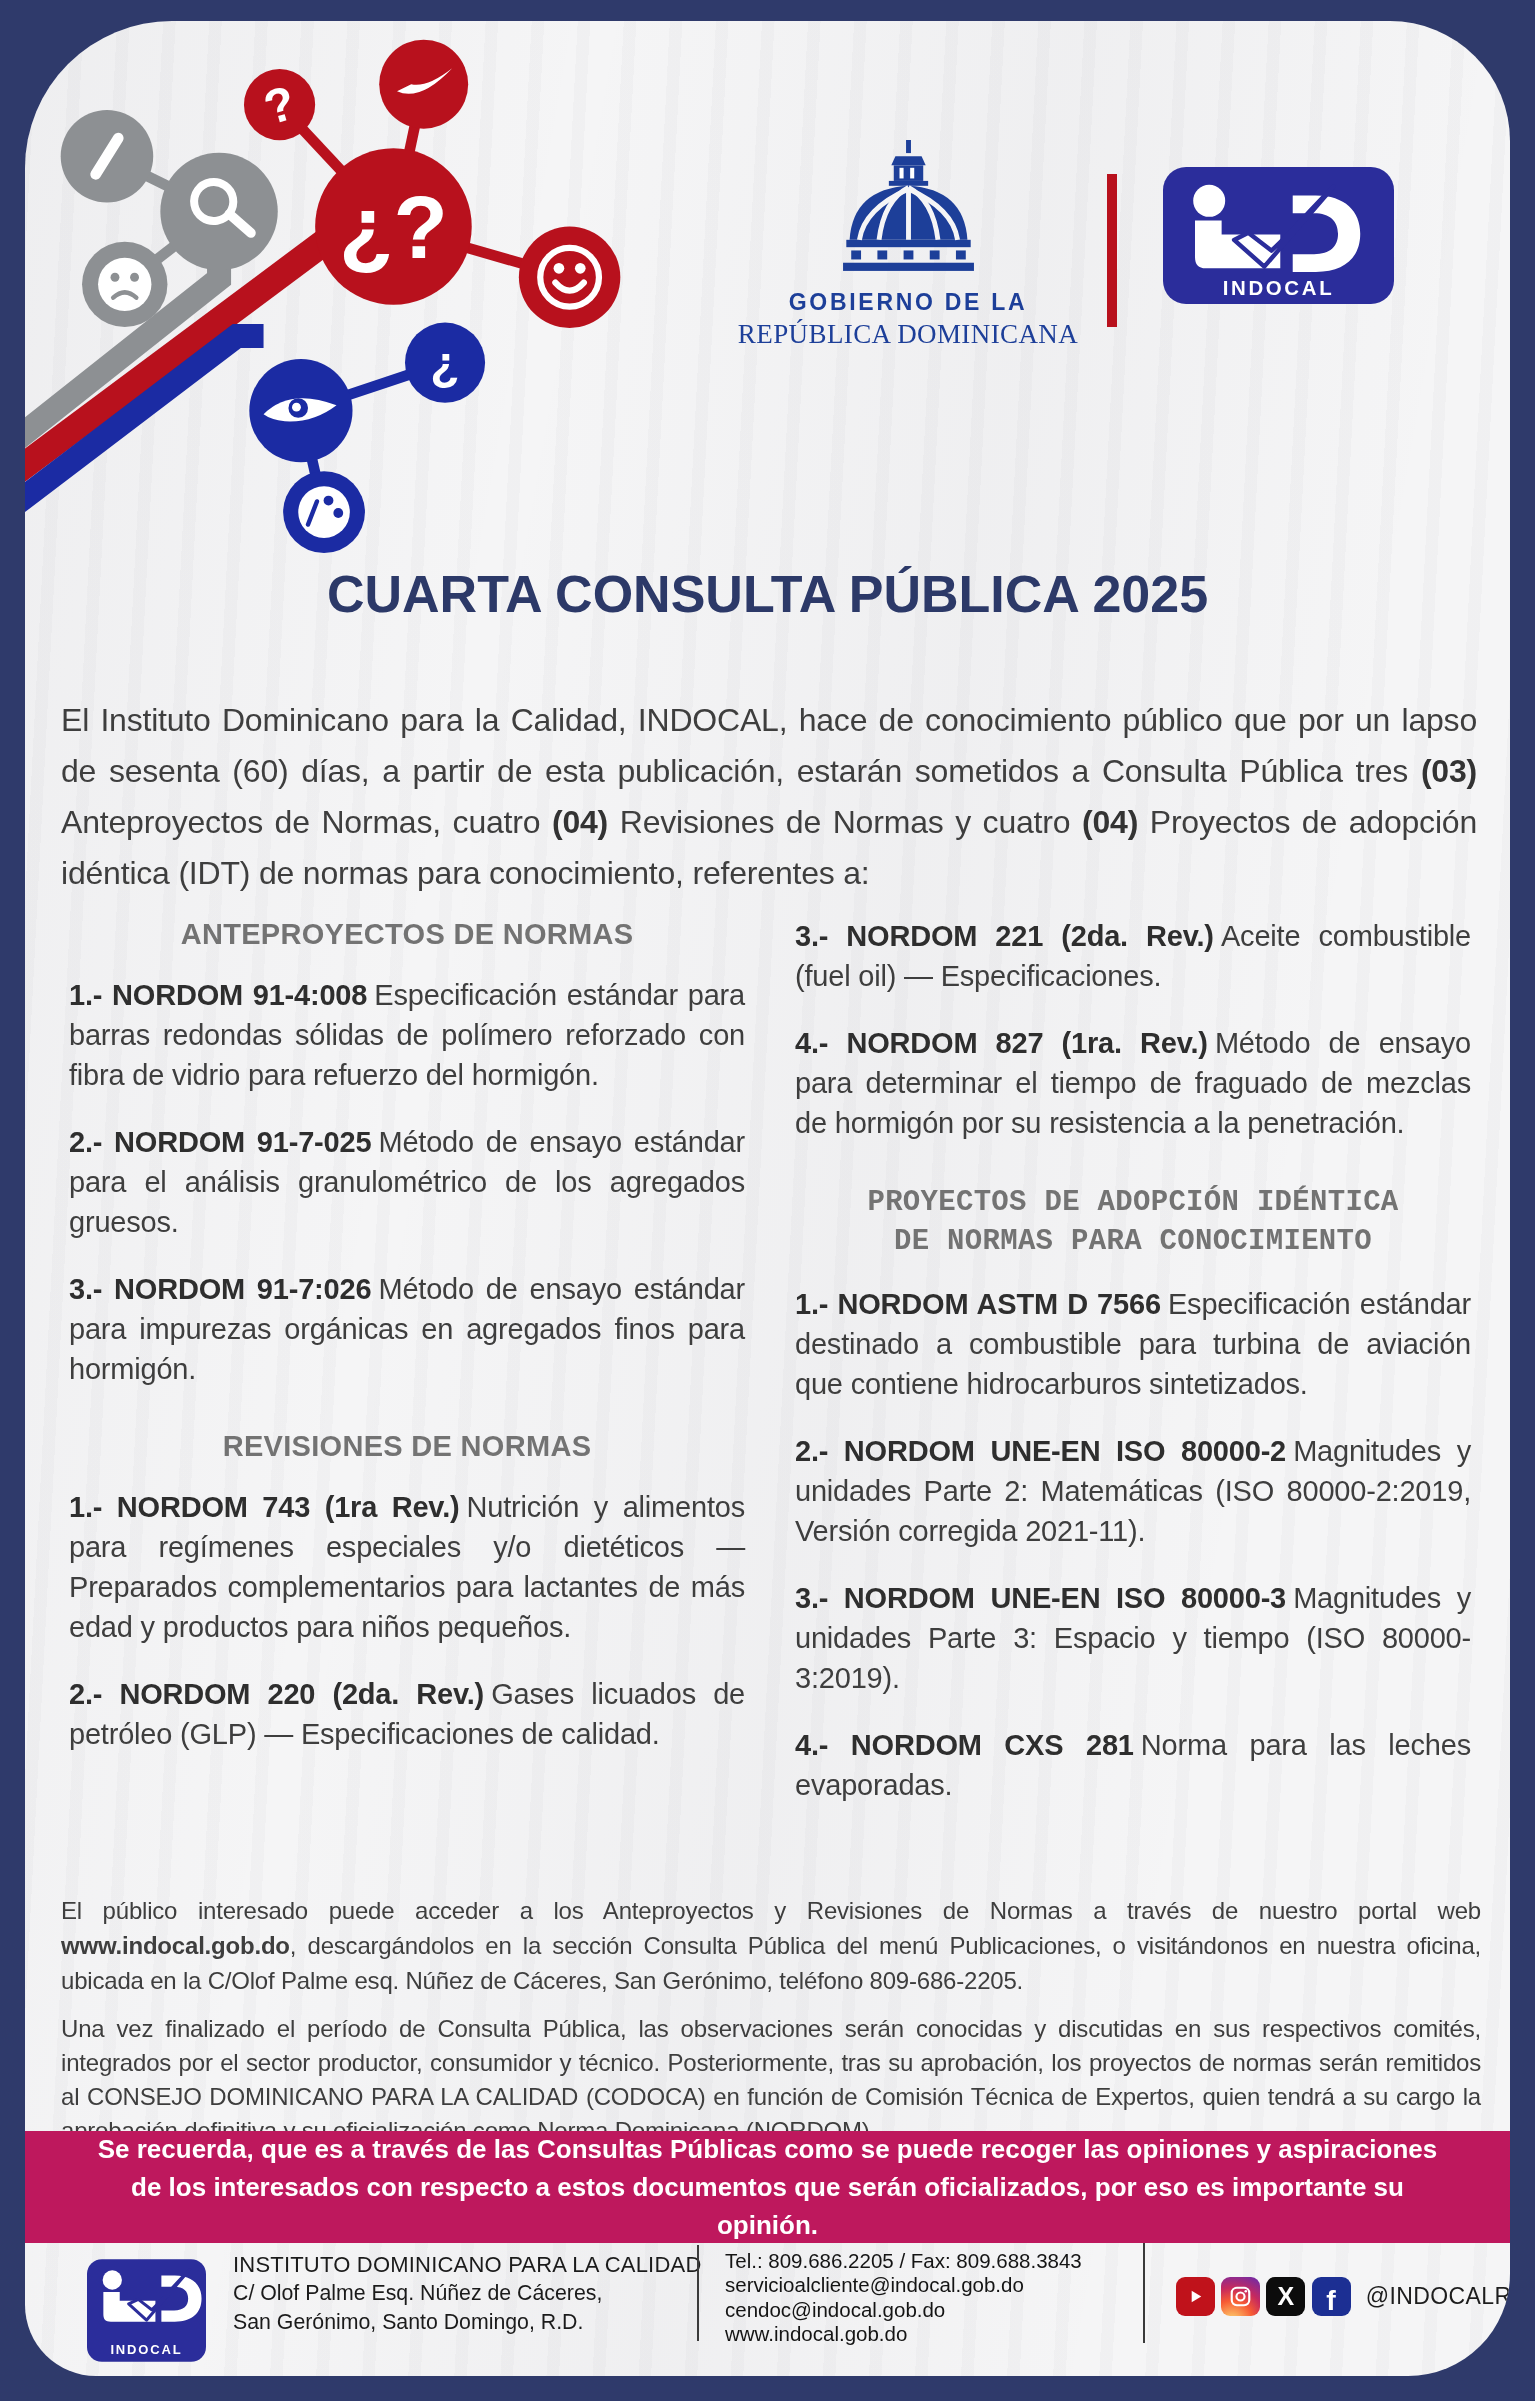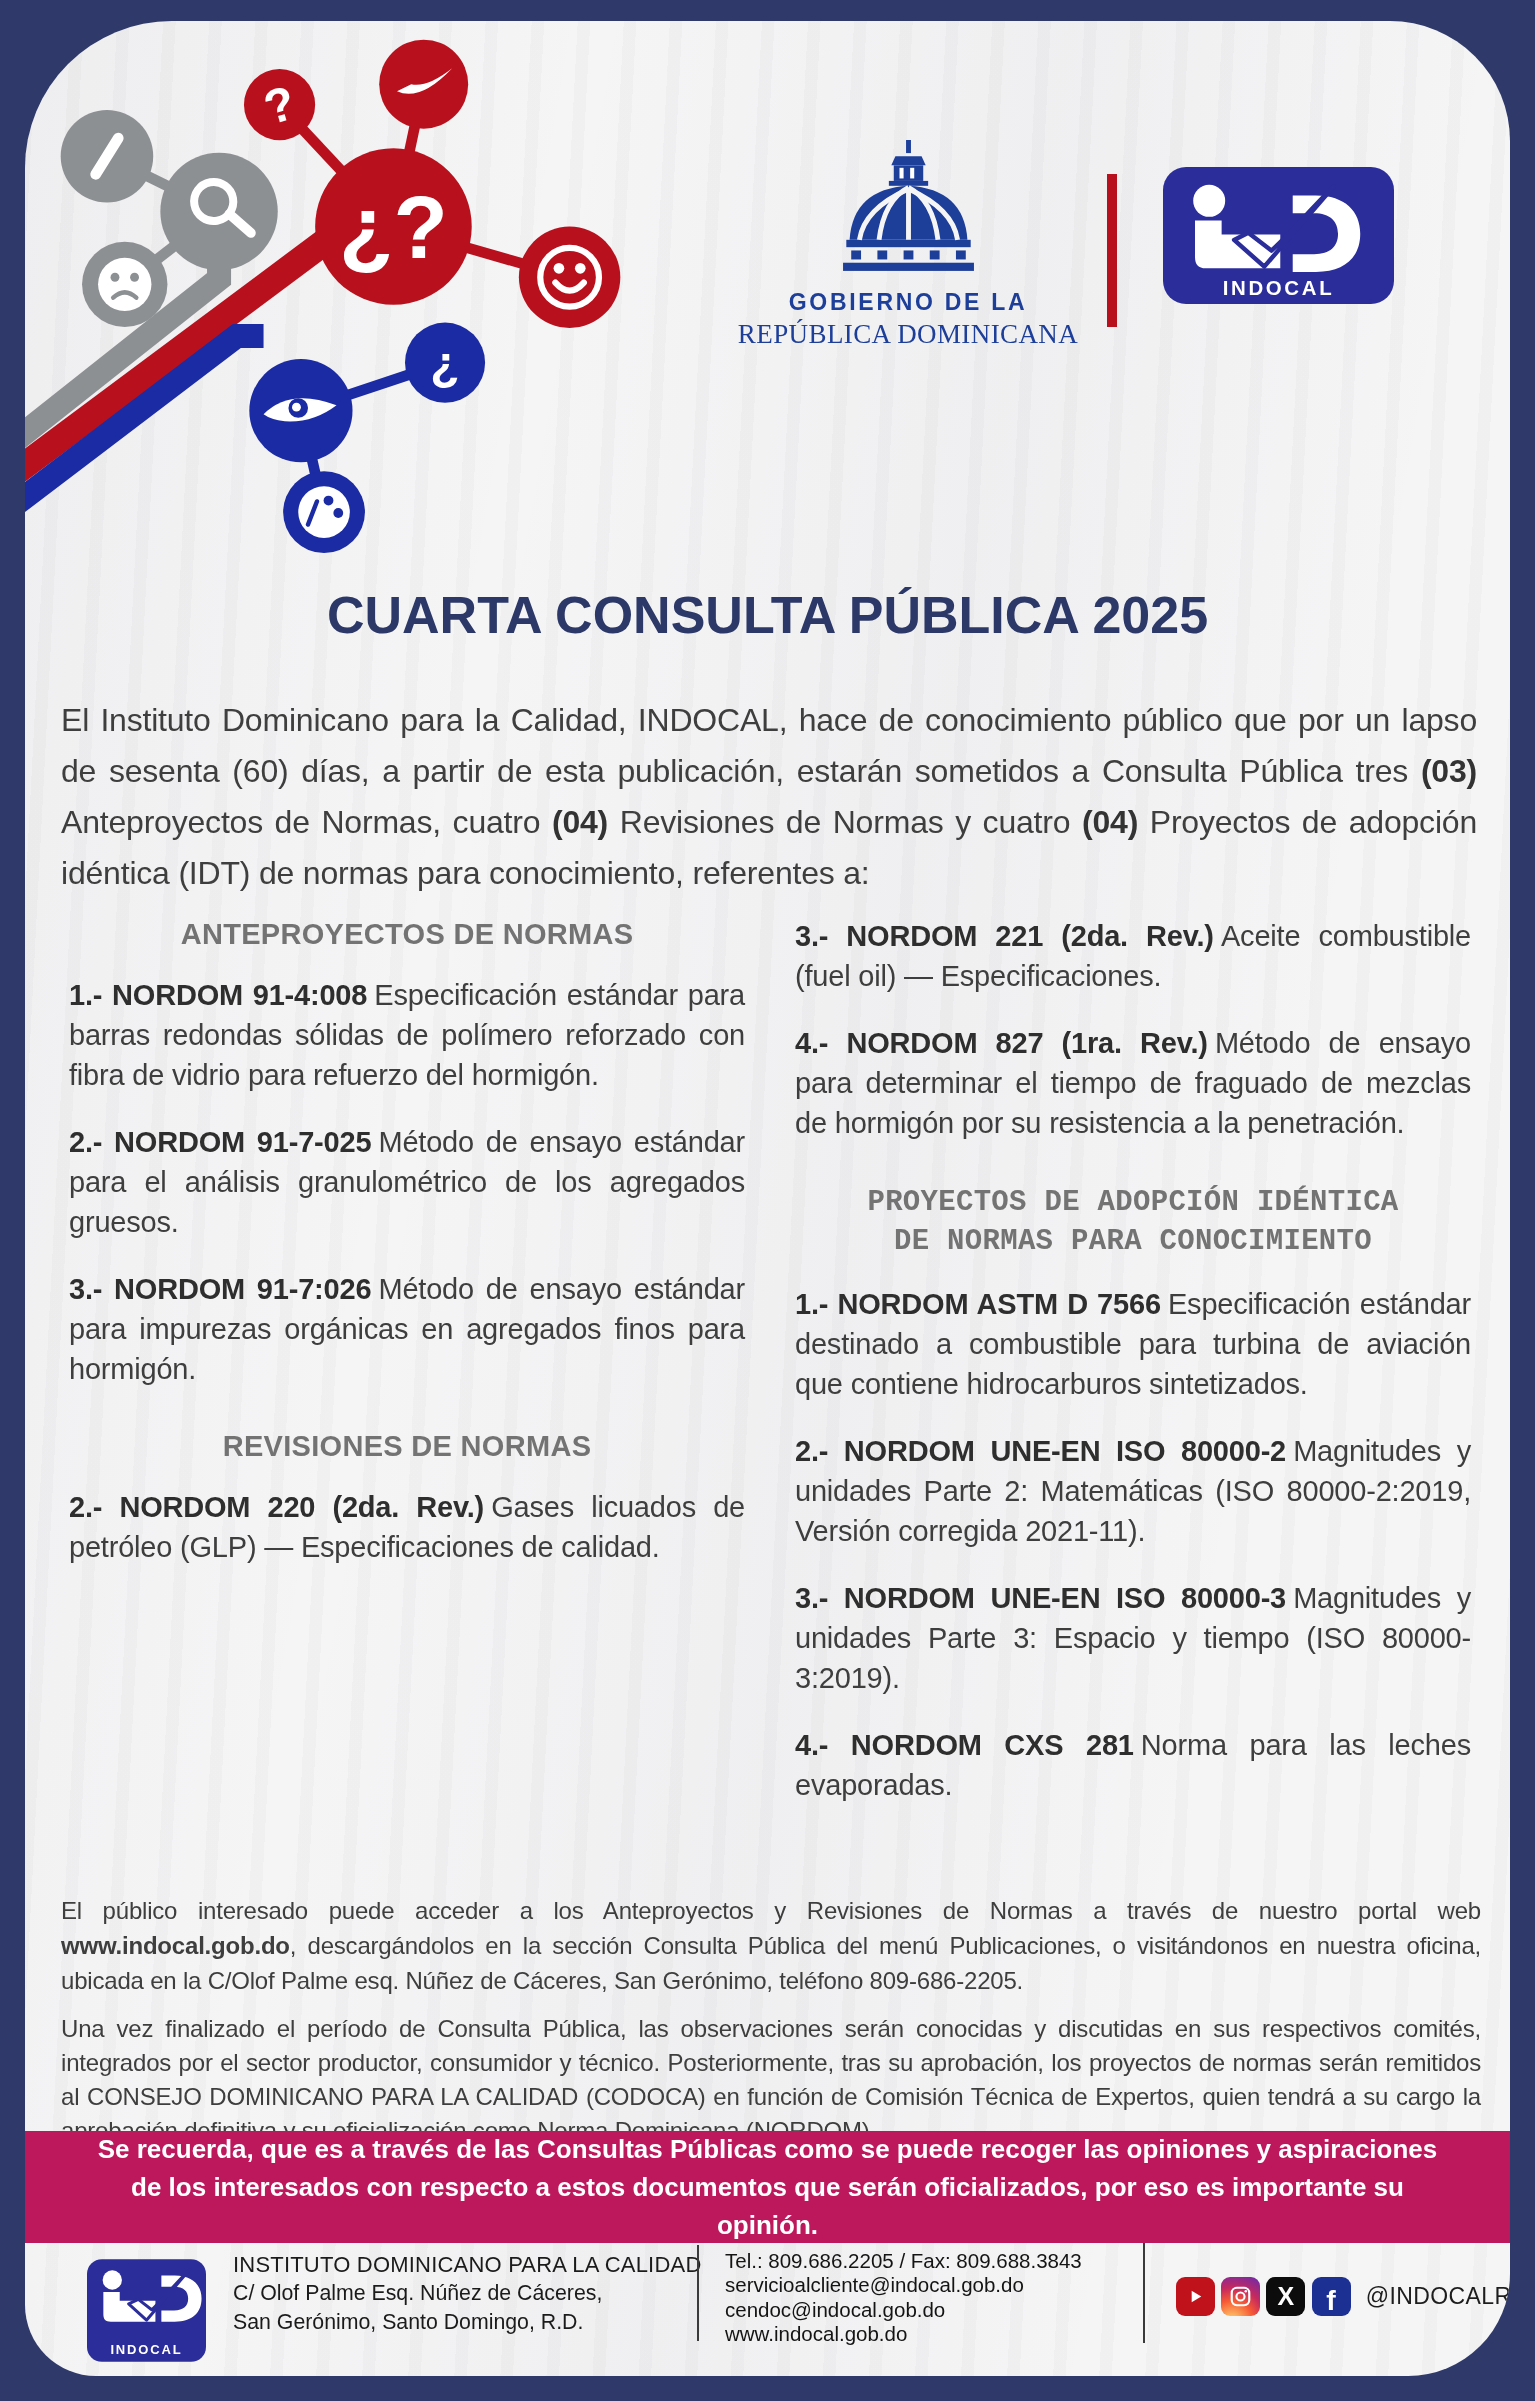--- a/index.html
+++ b/index.html
@@ -12,21 +12,21 @@
         repeating-linear-gradient(93deg,rgba(90,90,105,.03) 0 12.5px,transparent 12.5px 46px);}
   .cluster{position:absolute;left:0;top:0;}
   
   .gob{position:absolute;left:696px;top:119px;width:374px;text-align:center;color:#1D3F99;}
   .gob svg{width:165px;height:135px;}
   .gob .l1{font-size:23px;font-weight:bold;letter-spacing:2.7px;margin-top:10.7px;}
   .gob .l2{font-family:"Liberation Serif",serif;font-size:27px;letter-spacing:0.4px;margin-top:2.7px;}
   .vbar{position:absolute;left:1082px;top:153px;width:9.8px;height:153px;background:#B8111D;}
   .logo-big{position:absolute;left:1138px;top:146px;}
   
-  .title{position:absolute;left:0;top:544px;width:1485px;text-align:center;
+  .title{position:absolute;left:0;top:523px;width:1485px;text-align:center;
          font-size:52px;font-weight:bold;color:#2C3968;margin-top:20px;}
   .intro{position:absolute;left:36px;top:642px;width:1416px;font-size:32px;line-height:51px;
          color:#3E3E3E;text-align:justify;letter-spacing:-0.2px;}
   .intro b{color:#333;}
   
   .cols{position:absolute;left:36px;top:895px;width:1418px;display:flex;gap:34px;}
   .col{width:692px;font-size:29px;line-height:40px;color:#3E3E3E;text-align:justify;letter-spacing:-0.2px;}
   .col h2{font-size:29px;line-height:36px;text-align:center;color:#737373;margin:0 0 23px;letter-spacing:0.3px;}
   .col h2.two{line-height:39px;}
   .col h2.gt44{margin-top:39px;}
@@ -189,20 +189,21 @@
     <h1 class="title">CUARTA CONSULTA PÚBLICA 2025</h1>
     <p class="intro"><span>El Instituto Dominicano para la Calidad, INDOCAL, hace de conocimiento público que por un lapso de sesenta (60) días, a partir de esta publicación, estarán sometidos a Consulta Pública tres </span><b>(03)</b><span> Anteproyectos de Normas, cuatro </span><b>(04)</b><span> Revisiones de Normas y cuatro </span><b>(04)</b><span> Proyectos de adopción idéntica (IDT) de normas para conocimiento, referentes a:</span></p>
 
     <div class="cols">
       <div class="col">
         <h2>ANTEPROYECTOS DE NORMAS</h2>
         <p><b>1.- NORDOM 91-4:008</b><span>Especificación estándar para barras redondas sólidas de polímero reforzado con fibra de vidrio para refuerzo del hormigón.</span></p>
         <p><b>2.- NORDOM 91-7-025</b><span>Método de ensayo estándar para el análisis granulométrico de los agregados gruesos.</span></p>
         <p><b>3.- NORDOM 91-7:026</b><span>Método de ensayo estándar para impurezas orgánicas en agregados finos para hormigón.</span></p>
         <h2 class="gt44">REVISIONES DE NORMAS</h2>
+        <p><b>1.- NORDOM 743 (1ra Rev.)</b><span>Nutrición y alimentos para regímenes especiales y/o dietéticos — Preparados complementarios para lactantes de más edad y productos para niños pequeños.</span></p>
         <p><b>2.- NORDOM 220 (2da. Rev.)</b><span>Gases licuados de petróleo (GLP) — Especificaciones de calidad.</span></p>
       </div>
       <div class="col">
         <p><b>3.- NORDOM 221 (2da. Rev.)</b><span>Aceite combustible (fuel oil) — Especificaciones.</span></p>
         <p><b>4.- NORDOM 827 (1ra. Rev.)</b><span>Método de ensayo para determinar el tiempo de fraguado de mezclas de hormigón por su resistencia a la penetración.</span></p>
         <h2 class="two gt45"><span>PROYECTOS DE ADOPCIÓN IDÉNTICA</span><br><span>DE NORMAS PARA CONOCIMIENTO</span></h2>
         <p><b>1.- NORDOM ASTM D 7566</b><span>Especificación estándar destinado a combustible para turbina de aviación que contiene hidrocarburos sintetizados.</span></p>
         <p><b>2.- NORDOM UNE-EN ISO 80000-2</b><span>Magnitudes y unidades Parte 2: Matemáticas (ISO 80000-2:2019, Versión corregida 2021-11).</span></p>
         <p><b>3.- NORDOM UNE-EN ISO 80000-3</b><span>Magnitudes y unidades Parte 3: Espacio y tiempo (ISO 80000-3:2019).</span></p>
         <p><b>4.- NORDOM CXS 281</b><span>Norma para las leches evaporadas.</span></p>

